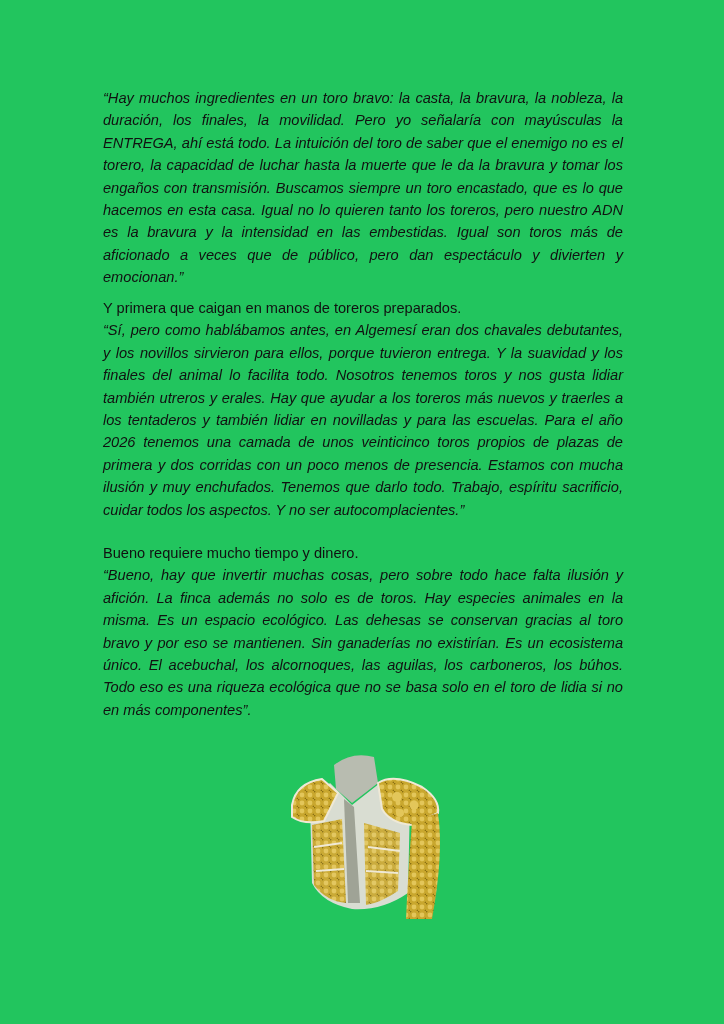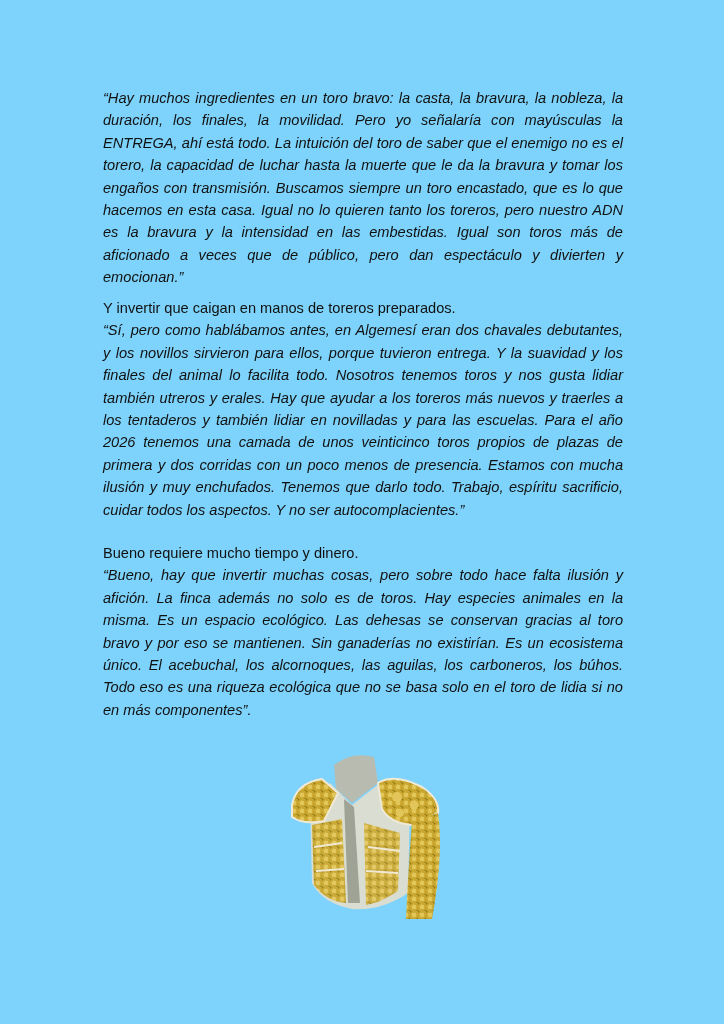--- a/index.html
+++ b/index.html
@@ -1,17 +1,17 @@
 <!DOCTYPE html>
 <html><head>
 <meta charset="utf-8">
 <style>
   html, body { margin: 0; padding: 0; background: #ffffff; }
   body { width: 724px; height: 1024px; position: relative; overflow: hidden; }
-  .page { position: absolute; left: 0; top: 0; width: 724px; height: 1024px; background: #7dd3fc; }
+  .page { position: absolute; left: 0; top: 0; width: 724px; height: 1024px; background: #22c55e; }
   .text-block {
     position: absolute; left: 103px; width: 520px;
     font-family: "Liberation Sans", sans-serif;
     font-size: 14.6px; line-height: 22.4px; color: #111;
     text-align: justify;
   }
   .p { margin: 0; }
   .q { font-style: italic; }
   .lead { font-style: normal; }
   #block1 { top: 87px; }
@@ -22,21 +22,21 @@
 </head>
 <body>
 
 <div class="page">
 
   <div class="text-block" id="block1">
     <p class="p q">“Hay muchos ingredientes en un toro bravo: la casta, la bravura, la nobleza, la duración, los finales, la movilidad. Pero yo señalaría con mayúsculas la ENTREGA, ahí está todo. La intuición del toro de saber que el enemigo no es el torero, la capacidad de luchar hasta la muerte que le da la bravura y tomar los engaños con transmisión. Buscamos siempre un toro encastado, que es lo que hacemos en esta casa. Igual no lo quieren tanto los toreros, pero nuestro ADN es la bravura y la intensidad en las embestidas. Igual son toros más de aficionado a veces que de público, pero dan espectáculo y divierten y emocionan.”</p>
   </div>
 
   <div class="text-block" id="block2">
-    <p class="p lead">Y invertir que caigan en manos de toreros preparados.</p>
+    <p class="p lead">Y primera que caigan en manos de toreros preparados.</p>
     <p class="p q">“Sí, pero como hablábamos antes,  en Algemesí eran dos chavales debutantes, y los novillos sirvieron para ellos, porque tuvieron entrega. Y la suavidad y los finales del animal lo facilita todo. Nosotros tenemos toros y nos gusta lidiar también utreros y erales. Hay que ayudar a los toreros más nuevos y traerles a los tentaderos y también lidiar en novilladas y para las escuelas. Para el año 2026 tenemos una camada de unos veinticinco toros propios de plazas de primera y dos corridas con un poco menos de presencia. Estamos con mucha ilusión y muy enchufados. Tenemos que darlo todo. Trabajo, espíritu sacrificio, cuidar todos los aspectos. Y no ser autocomplacientes.”</p>
   </div>
 
   <div class="text-block" id="block3">
     <p class="p lead">Bueno requiere mucho tiempo y dinero.</p>
     <p class="p q">“Bueno, hay que invertir muchas cosas, pero sobre todo hace falta ilusión y afición. La finca además no solo es de toros. Hay especies animales en la misma. Es un espacio ecológico. Las dehesas se conservan gracias al toro bravo y por eso se mantienen. Sin ganaderías no existirían. Es un ecosistema único. El acebuchal, los alcornoques, las aguilas, los carboneros, los búhos. Todo eso es una riqueza ecológica que no se basa solo en el toro de lidia si no en más componentes”.</p>
   </div>
 
   <div class="figure">
     <svg width="165" height="178" viewBox="0 0 165 178">

